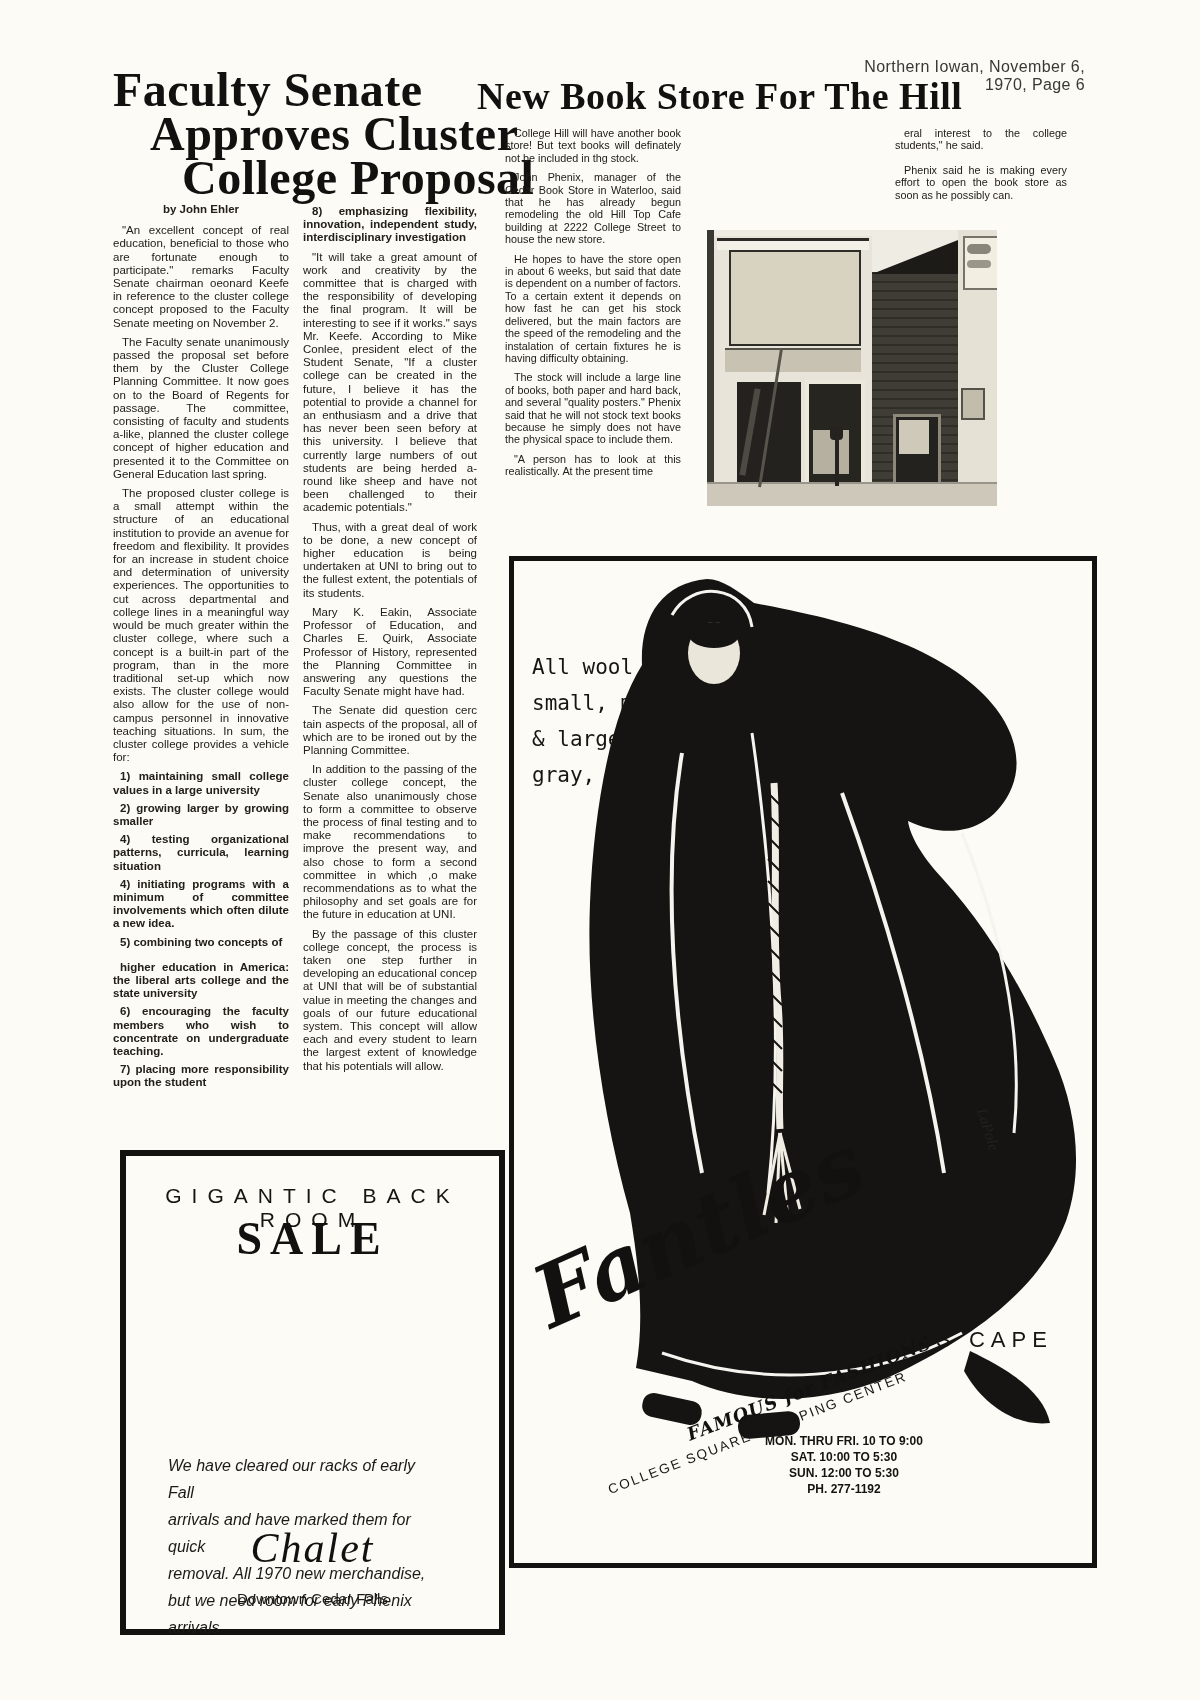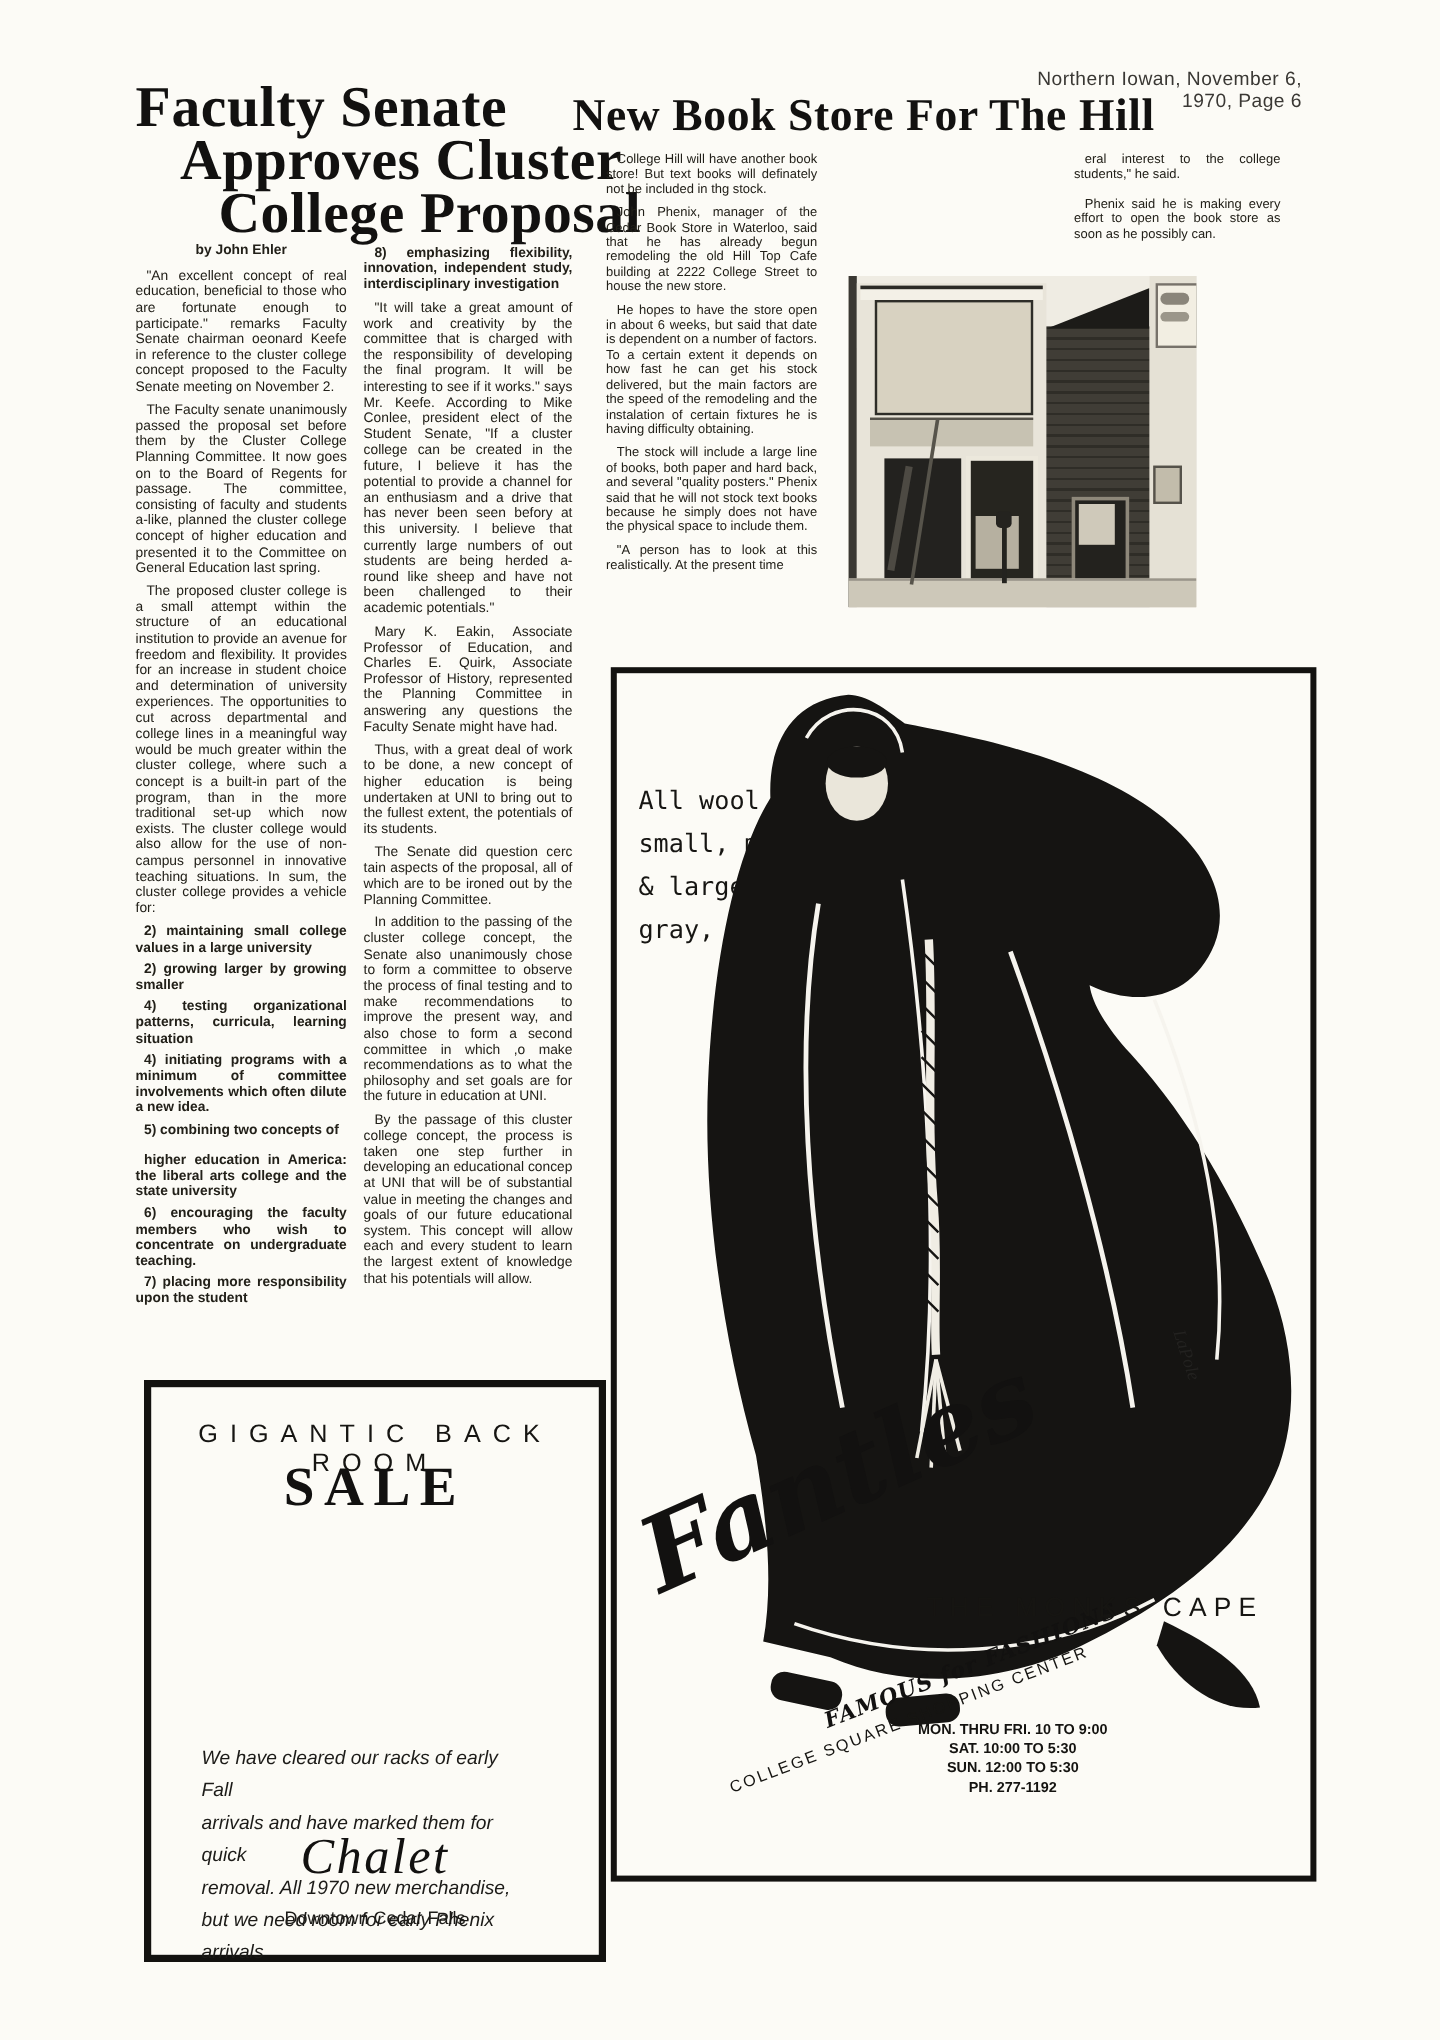--- a/index.html
+++ b/index.html
@@ -53,35 +53,35 @@
 
   <div class="abs headline h1" style="left:113px;top:62px;">Faculty Senate</div>
   <div class="abs headline h1" style="left:150px;top:106px;">Approves Cluster</div>
   <div class="abs headline h1" style="left:182px;top:150px;">College Proposal</div>
 
   <div class="col" style="left:113px;top:203px;width:176px;">
     <p class="byline">by John Ehler</p>
     <p>"An excellent concept of real education, beneficial to those who are fortunate enough to participate." remarks Faculty Senate chairman oeonard Keefe in reference to the cluster college concept proposed to the Faculty Senate meeting on November 2.</p>
     <p>The Faculty senate unanimously passed the proposal set before them by the Cluster College Planning Committee. It now goes on to the Board of Regents for passage. The committee, consisting of faculty and students a-like, planned the cluster college concept of higher education and presented it to the Committee on General Education last spring.</p>
     <p>The proposed cluster college is a small attempt within the structure of an educational institution to provide an avenue for freedom and flexibility. It provides for an increase in student choice and determination of university experiences. The opportunities to cut across departmental and college lines in a meaningful way would be much greater within the cluster college, where such a concept is a built-in part of the program, than in the more traditional set-up which now exists. The cluster college would also allow for the use of non-campus personnel in innovative teaching situations. In sum, the cluster college provides a vehicle for:</p>
-    <p class="li">2) maintaining small college values in a large university</p>
+    <p class="li">1) maintaining small college values in a large university</p>
     <p class="li">2) growing larger by growing smaller</p>
     <p class="li">4) testing organizational patterns, curricula, learning situation</p>
     <p class="li">4) initiating programs with a minimum of committee involvements which often dilute a new idea.</p>
     <p class="li">5) combining two concepts of</p>
     <p class="li" style="margin-top:12px;">higher education in America: the liberal arts college and the state university</p>
     <p class="li">6) encouraging the faculty members who wish to concentrate on undergraduate teaching.</p>
     <p class="li">7) placing more responsibility upon the student</p>
   </div>
 
   <div class="col" style="left:303px;top:205px;width:174px;">
     <p class="lead">8) emphasizing flexibility, innovation, independent study, interdisciplinary investigation</p>
     <p>"It will take a great amount of work and creativity by the committee that is charged with the responsibility of developing the final program. It will be interesting to see if it works." says Mr. Keefe. According to Mike Conlee, president elect of the Student Senate, "If a cluster college can be created in the future, I believe it has the potential to provide a channel for an enthusiasm and a drive that has never been seen befory at this university. I believe that currently large numbers of out students are being herded a-round like sheep and have not been challenged to their academic potentials."</p>
+    <p>Thus, with a great deal of work to be done, a new concept of higher education is being undertaken at UNI to bring out to the fullest extent, the potentials of its students.</p>
     <p>Mary K. Eakin, Associate Professor of Education, and Charles E. Quirk, Associate Professor of History, represented the Planning Committee in answering any questions the Faculty Senate might have had.</p>
-    <p>Thus, with a great deal of work to be done, a new concept of higher education is being undertaken at UNI to bring out to the fullest extent, the potentials of its students.</p>
     <p>The Senate did question cerc tain aspects of the proposal, all of which are to be ironed out by the Planning Committee.</p>
     <p>In addition to the passing of the cluster college concept, the Senate also unanimously chose to form a committee to observe the process of final testing and to make recommendations to improve the present way, and also chose to form a second committee in which ,o make recommendations as to what the philosophy and set goals are for the future in education at UNI.</p>
     <p>By the passage of this cluster college concept, the process is taken one step further in developing an educational concep at UNI that will be of substantial value in meeting the changes and goals of our future educational system. This concept will allow each and every student to learn the largest extent of knowledge that his potentials will allow.</p>
   </div>
 
   <div class="abs headline h2" style="left:477px;top:74px;">New Book Store For The Hill</div>
 
   <div class="col col2s" style="left:505px;top:127px;width:176px;">
     <p>College Hill will have another book store! But text books will definately not be included in thg stock.</p>
     <p>John Phenix, manager of the Cedar Book Store in Waterloo, said that he has already begun remodeling the old Hill Top Cafe building at 2222 College Street to house the new store.</p>

